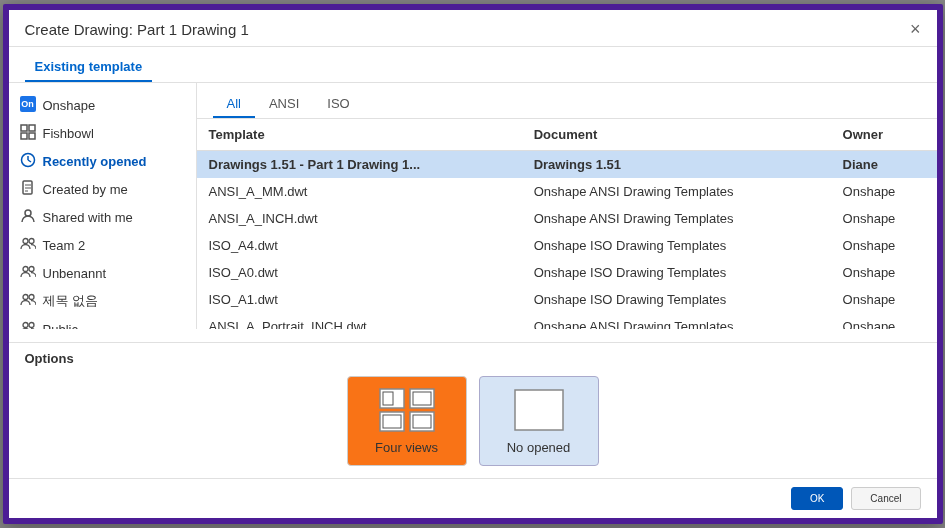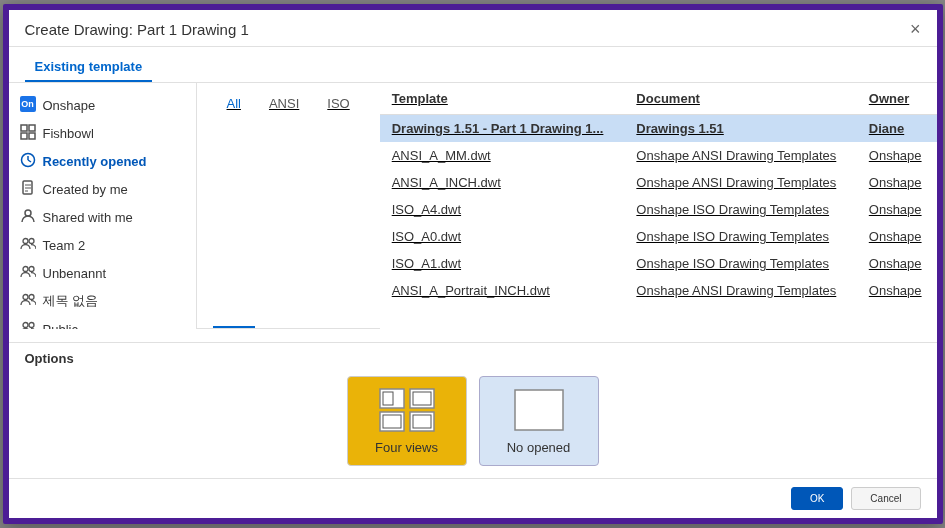--- a/index.html
+++ b/index.html
@@ -114,23 +114,22 @@
       cursor: pointer;
       display: flex;
       align-items: center;
       justify-content: center;
       color: #555;
       font-size: 11px;
     }
     .main-content {
       flex: 1;
       display: flex;
-      flex-direction: row;
+      flex-direction: column;
       overflow: hidden;
-      text-decoration: underline;
     }
     .sub-tabs {
       display: flex;
       gap: 0;
       padding: 8px 16px 0 16px;
       border-bottom: 1px solid #e0e0e0;
     }
     .sub-tab {
       padding: 5px 14px;
       cursor: pointer;
@@ -191,21 +190,21 @@
       display: flex;
       gap: 12px;
       padding: 10px 0 8px 0;
       justify-content: center;
     }
     .view-option-btn {
       width: 120px;
       height: 90px;
       border: 1px solid #ccc;
       border-radius: 4px;
-      background: #eab308;
+      background: #f97316;
       cursor: pointer;
       display: flex;
       flex-direction: column;
       align-items: center;
       justify-content: center;
       gap: 8px;
       font-size: 13px;
       color: #333;
     }
     .view-option-btn.selected {

